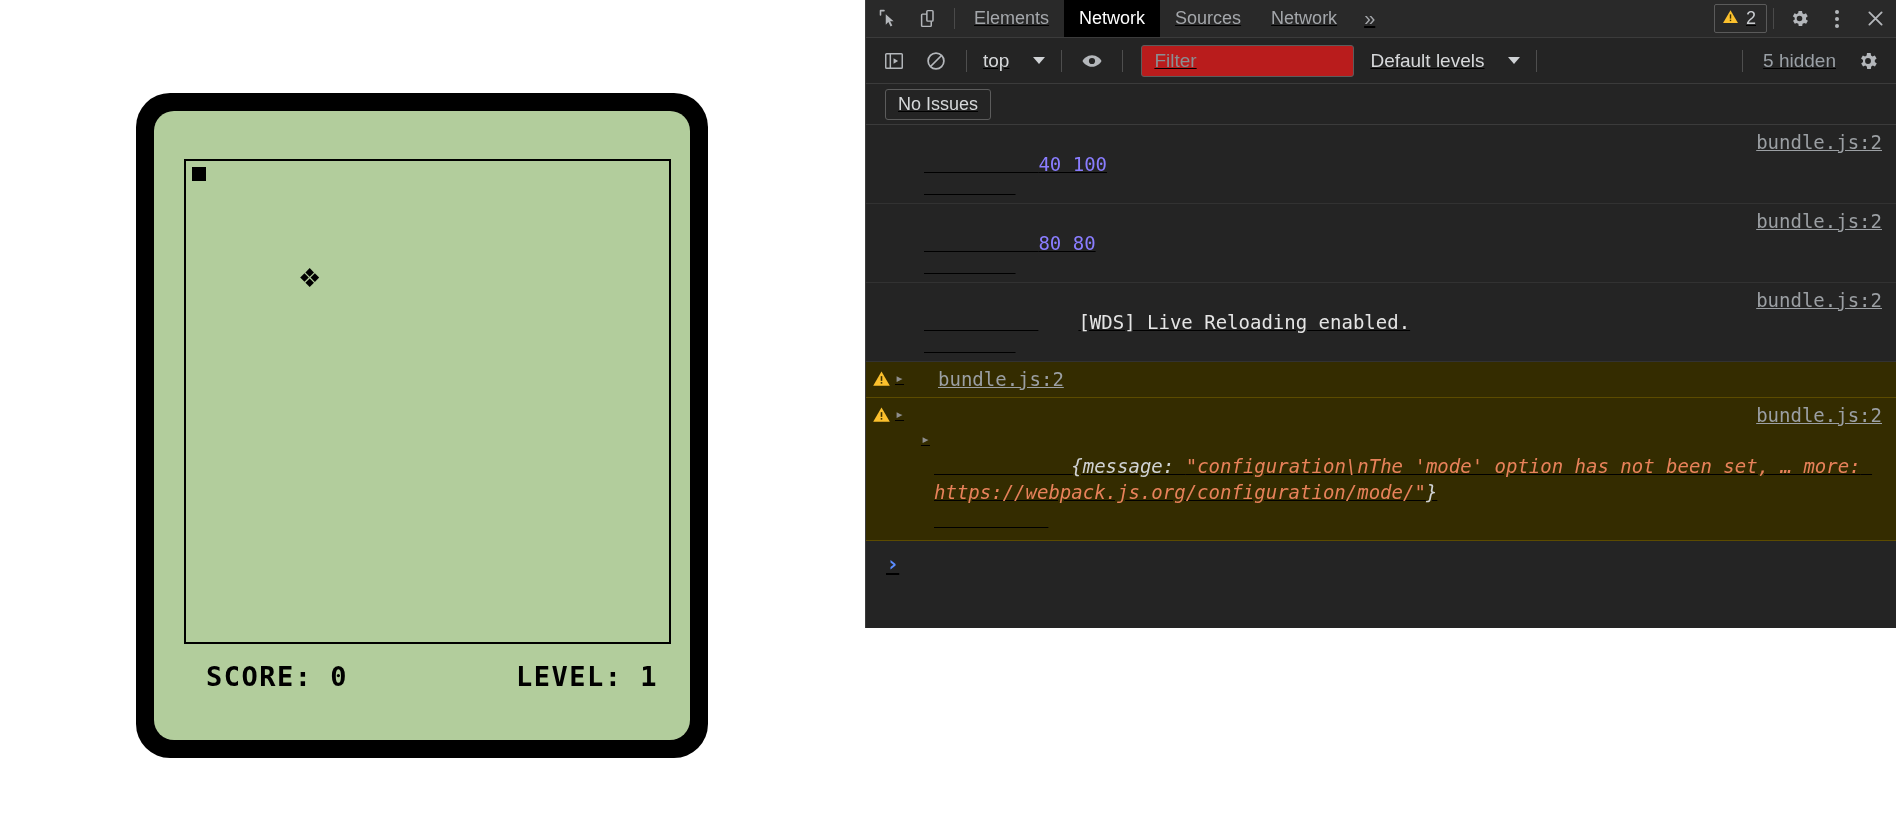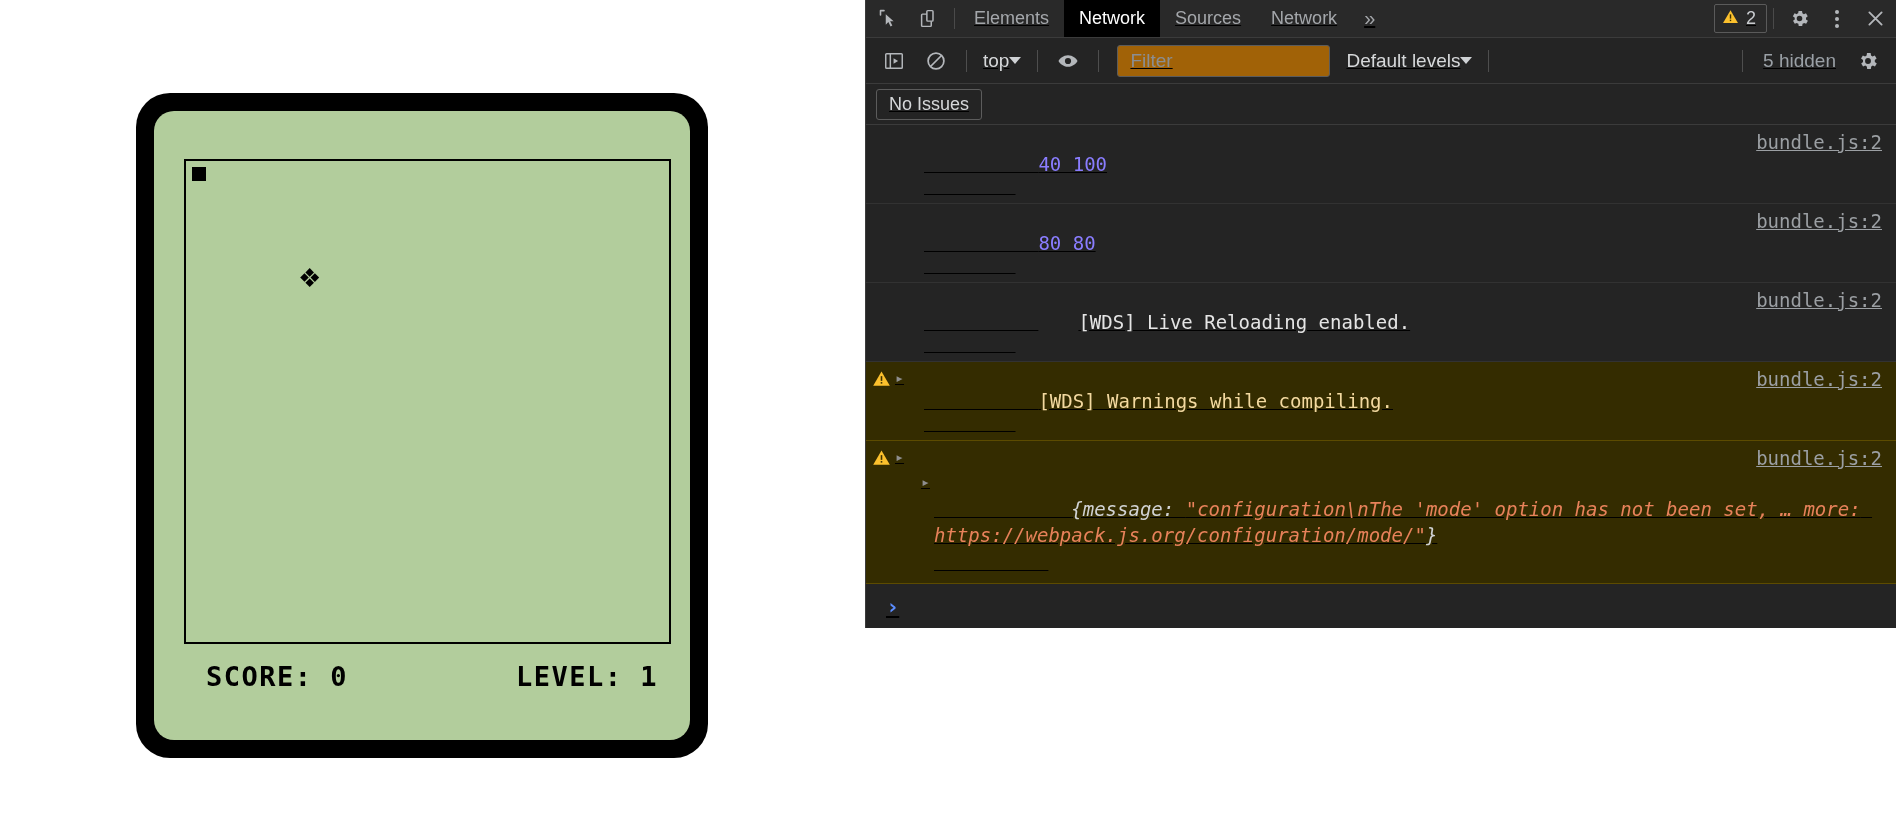--- a/index.html
+++ b/index.html
@@ -190,36 +190,36 @@
   .tb-sep {
     width: 1px;
     height: 22px;
     background: #4e4e4e;
     margin: 0 8px;
     flex: 0 0 1px;
   }
   .tb-select {
     display: flex;
     align-items: center;
-    gap: 0;
+    gap: 24px;
     color: #d6d8da;
     font-size: 19px;
     padding: 0 6px;
     white-space: nowrap;
   }
   .caret {
     width: 0; height: 0;
     border-left: 6px solid transparent;
     border-right: 6px solid transparent;
     border-top: 7px solid #cfd2d5;
   }
   .tb-filter {
     flex: 0 0 213px;
     height: 32px;
-    background: #a16207;
+    background: #b91c1c;
     border: 1px solid #5c5c5c;
     border-radius: 3px;
     margin: 8px 8px;
     display: flex;
     align-items: center;
     padding: 0 10px;
     box-sizing: border-box;
   }
   .tb-filter input {
     background: transparent;
@@ -238,21 +238,21 @@
     padding: 0 10px;
   }
 
   
   .dt-issuesbar {
     height: 40px;
     min-height: 40px;
     background: #242424;
     display: flex;
     align-items: center;
-    padding: 0 10px;
+    padding: 0 19px;
     border-bottom: 1px solid #3b3b3b;
   }
   .issues-chip {
     border: 1px solid #5c5c5c;
     border-radius: 3px;
     color: #d6d8da;
     font-size: 18px;
     padding: 4px 12px;
   }
 
@@ -513,23 +513,20 @@
       <div class="msg warn">
         <div class="msg-gutter">
           <span class="warn-tri">
             <svg width="19" height="19" viewBox="0 0 24 24">
               <path d="M12 3 L22.5 21 H1.5 Z" fill="#fbc02d"></path>
               <rect x="11" y="9" width="2" height="6" fill="#3b3000"></rect>
               <rect x="11" y="16.5" width="2" height="2" fill="#3b3000"></rect>
             </svg>
           </span>
           <span class="disclosure">▸</span>
-        </div>
-        <div class="msg-body">
-          <span class="txt-warn">[WDS] Warnings while compiling.</span>
         </div>
         <div class="msg-src">bundle.js:2</div>
       </div>
 
       <div class="msg warn" style="flex-direction:column; padding-bottom:8px;">
         <div style="display:flex; align-items:flex-start; width:100%;">
           <div class="msg-gutter">
             <span class="warn-tri">
               <svg width="19" height="19" viewBox="0 0 24 24">
                 <path d="M12 3 L22.5 21 H1.5 Z" fill="#fbc02d"></path>

